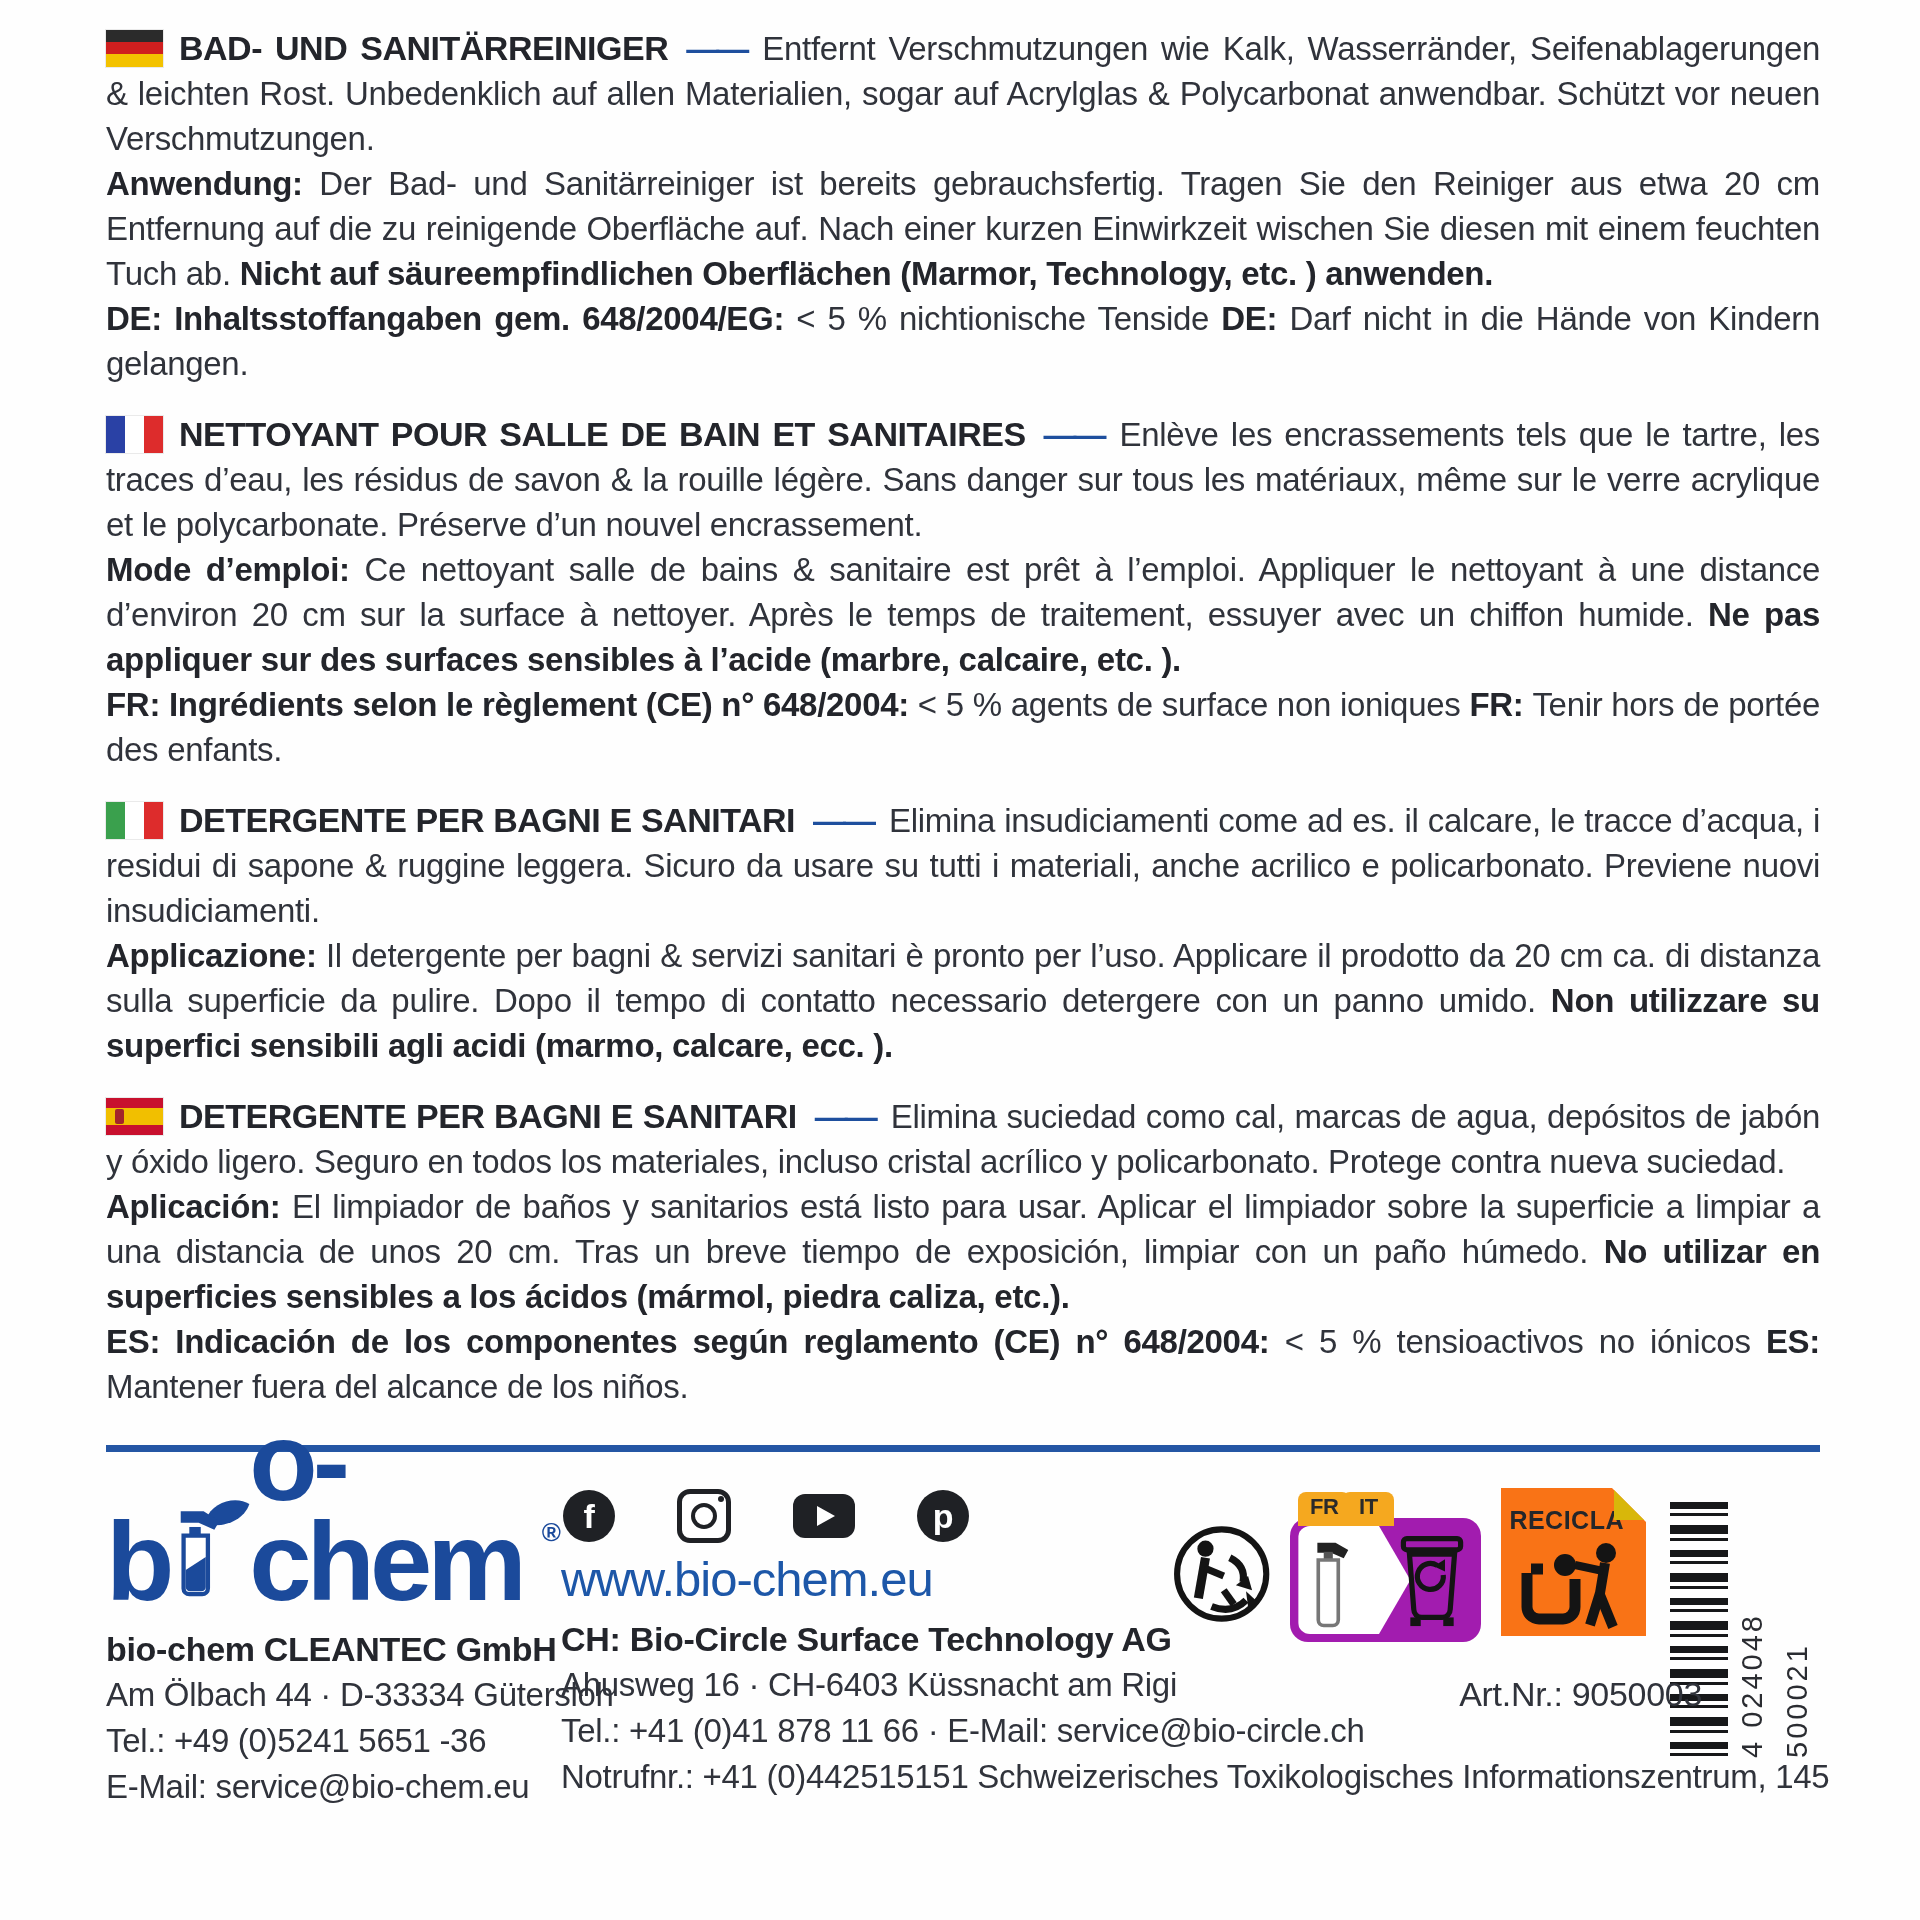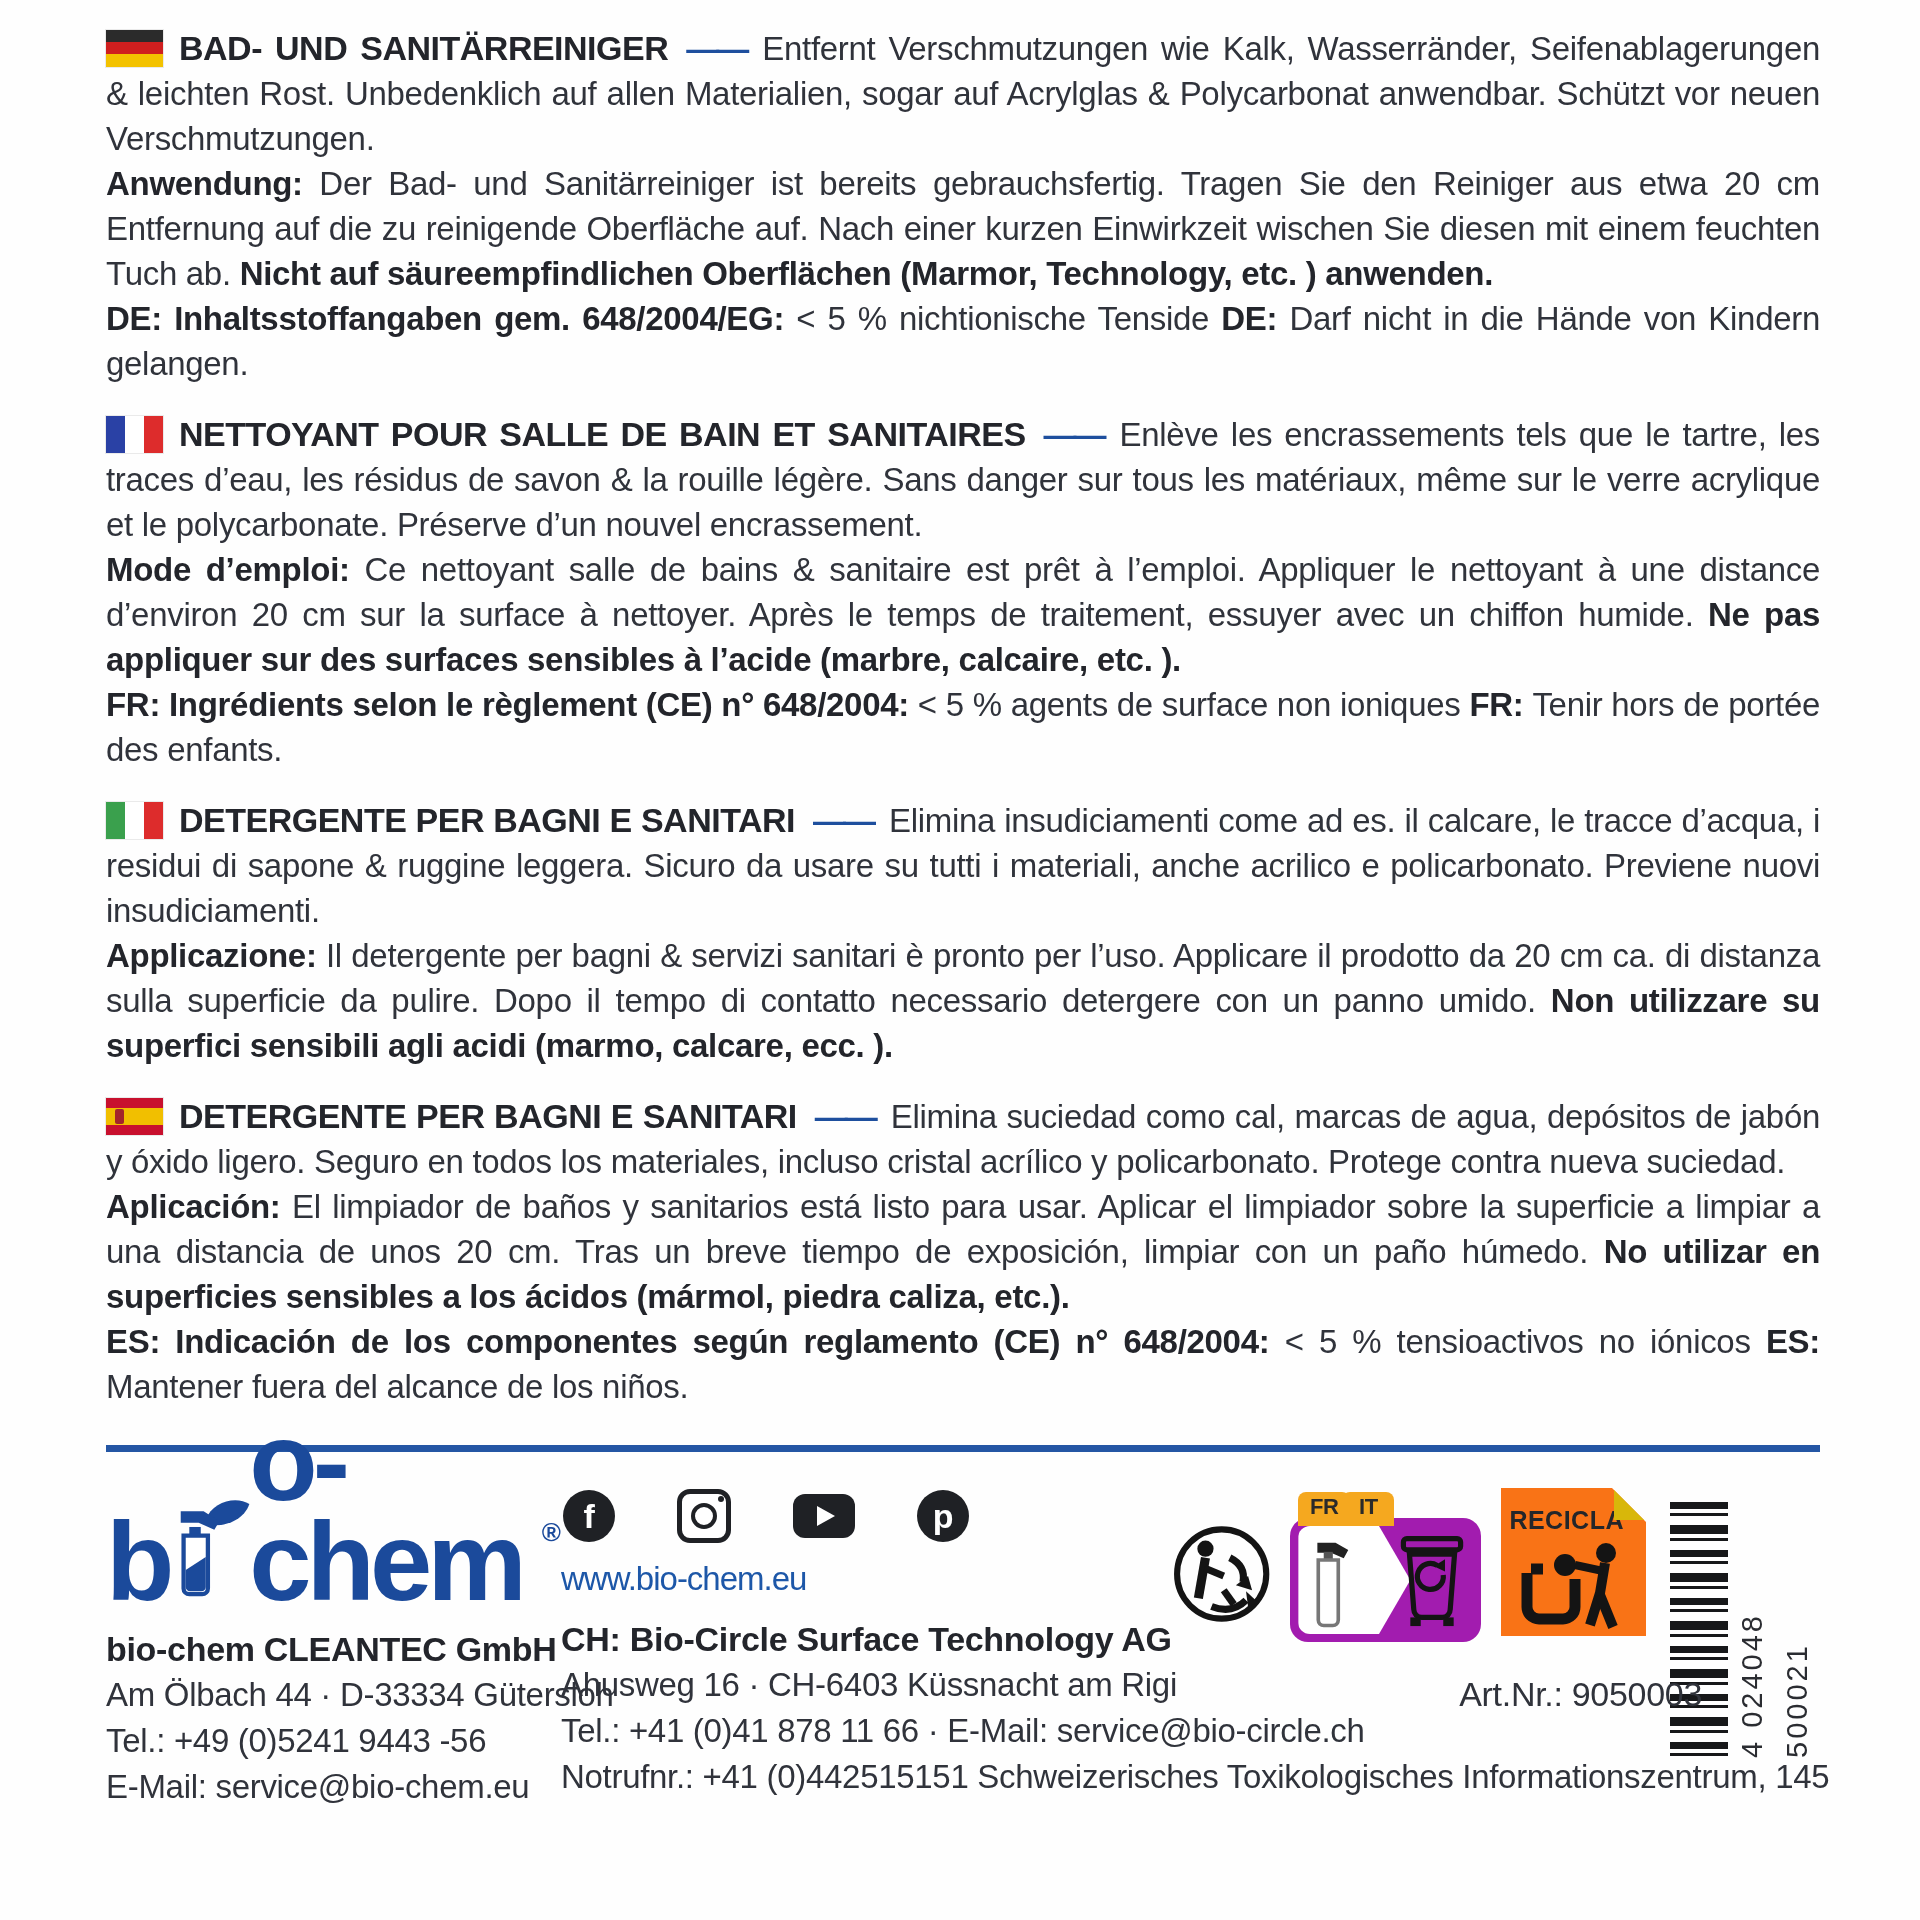--- a/index.html
+++ b/index.html
@@ -37,21 +37,21 @@
   .logo svg{margin:0 -2px 0 -4px;}
   .logo-reg{font-size:26px;letter-spacing:0;align-self:flex-start;margin-top:-4px;}
   
   .social-row{display:flex;align-items:center;gap:62px;height:56px;margin:6px 0 10px 2px;}
   .soc-circle{width:52px;height:52px;border-radius:50%;background:#1f2125;color:#fff;display:flex;align-items:center;justify-content:center;font-weight:bold;font-size:34px;font-family:"Liberation Sans",sans-serif;}
   .ig{width:44px;height:44px;border:5px solid #1f2125;border-radius:13px;position:relative;background:#fff;}
   .ig::before{content:"";position:absolute;left:50%;top:50%;width:18px;height:18px;margin:-13px 0 0 -13px;border:4px solid #1f2125;border-radius:50%;}
   .ig::after{content:"";position:absolute;right:2px;top:2px;width:6px;height:6px;border-radius:50%;background:#1f2125;}
   .yt{width:62px;height:44px;background:#1f2125;border-radius:12px;position:relative;}
   .yt::after{content:"";position:absolute;left:24px;top:12px;border-left:18px solid #fff;border-top:10px solid transparent;border-bottom:10px solid transparent;}
-  .url{color:#1d57a8;font-size:33px;line-height:50px;letter-spacing:-1px;margin-bottom:12px;}
+  .url{color:#1d57a8;font-size:49px;line-height:50px;letter-spacing:-1px;margin-bottom:12px;}
   
   .icons-row{display:flex;align-items:flex-start;}
   .triman{margin-top:34px;}
   .sort-icon{position:relative;width:196px;height:124px;background:#a21caf;border-radius:18px;margin:30px 20px 0 18px;}
   .sort-tab{position:absolute;top:-26px;width:52px;height:34px;background:#F5A81F;border-radius:8px 8px 0 0;color:#2a2a2a;font-weight:bold;font-size:22px;text-align:center;line-height:30px;}
   .sort-tab.t0{left:8px;}
   .sort-tab.t1{left:52px;}
   .sort-white{position:absolute;left:8px;top:8px;bottom:8px;width:112px;background:#fff;border-radius:12px 0 0 12px;clip-path:polygon(0 0,72% 0,100% 50%,72% 100%,0 100%);display:flex;align-items:center;padding-left:10px;box-sizing:border-box;}
   .sort-bin{position:absolute;right:10px;top:14px;}
   .recicla{position:relative;width:148px;height:148px;background:#f97316;overflow:hidden;padding:10px 8px;box-sizing:border-box;}
@@ -104,21 +104,21 @@
           <path d="M22 22 h32 l22 14 -7 12 -22 -10 h-25 z" fill="#1B4A9B"></path>
           <rect x="34" y="44" width="16" height="12" fill="#1B4A9B"></rect>
           <path d="M26 56 h34 v74 a8 8 0 0 1 -8 8 H34 a8 8 0 0 1 -8 -8 Z" fill="#ffffff" stroke="#1B4A9B" stroke-width="6"></path>
           <path d="M29 104 L57 86 V128 a6 6 0 0 1 -6 6 H35 a6 6 0 0 1 -6 -6 Z" fill="#1B4A9B"></path>
         </svg>
         <span class="logo-txt">o-chem</span>
         <span class="logo-reg">®</span>
       </div>
       <div class="co-name">bio-chem CLEANTEC GmbH</div>
       <div class="co-line">Am Ölbach 44 · D-33334 Gütersloh</div>
-      <div class="co-line">Tel.: +49 (0)5241 9443 -56</div>
+      <div class="co-line">Tel.: +49 (0)5241 5651 -36</div>
       <div class="co-line">E-Mail: service@bio-chem.eu</div>
     </div>
 
     <div class="col-mid">
       <div class="social-row">
         <div class="soc-circle">
             <span>f</span>
           </div>
         <div class="ig"></div>
         <div class="yt"></div>

